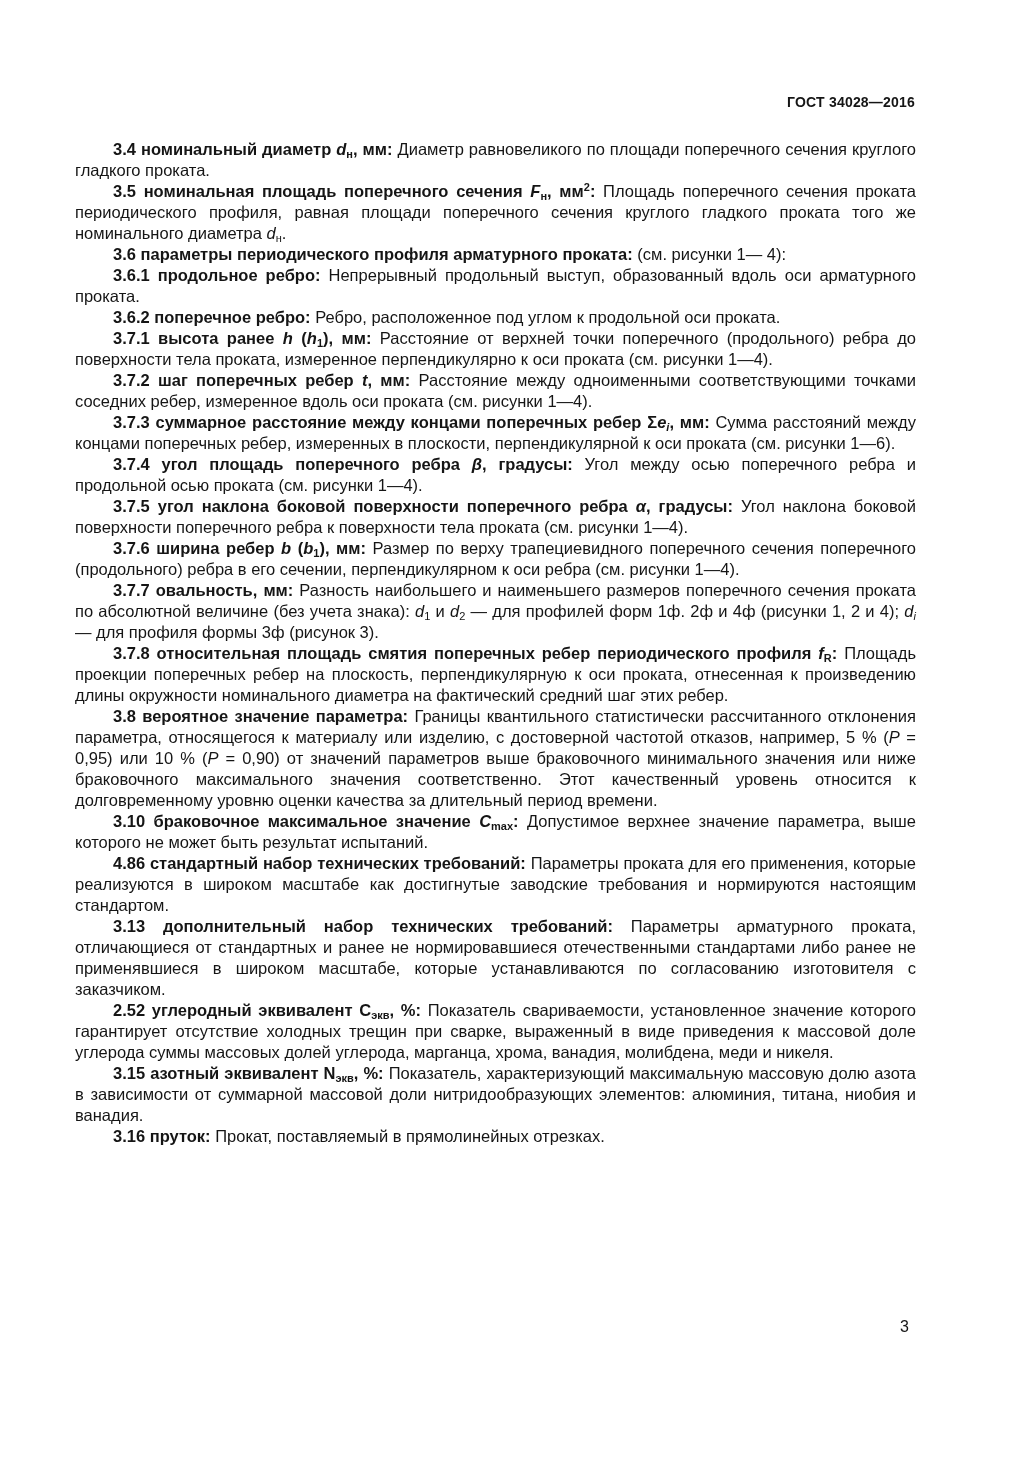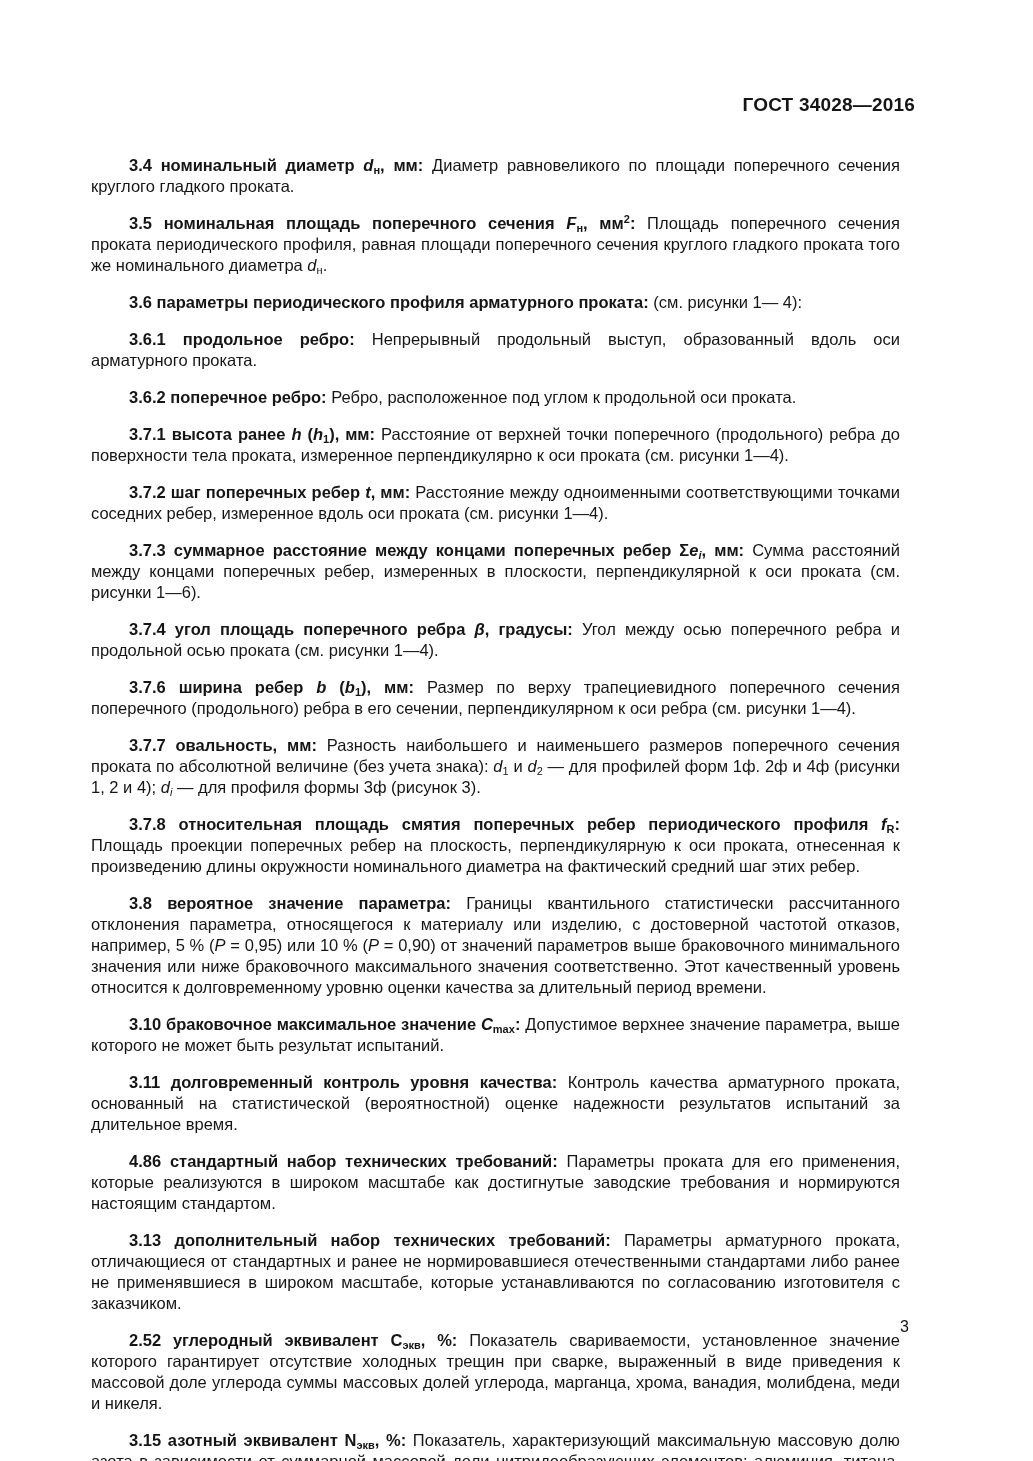--- a/index.html
+++ b/index.html
@@ -12,32 +12,32 @@
     background: #ffffff;
     position: relative;
     font-family: "Liberation Sans", sans-serif;
     color: #151515;
     overflow: hidden;
   }
   .doc-header {
     position: absolute;
     top: 94px;
     right: 118px;
-    font-size: 19px;
+    font-size: 14px;
     font-weight: bold;
     letter-spacing: 0.2px;
   }
   .content {
     position: absolute;
     left: 75px;
     top: 139px;
     width: 841px;
   }
   .para {
-    margin: 16px;
+    margin: 0;
     font-size: 16.5px;
     line-height: 21px;
     text-align: justify;
     text-indent: 38px;
   }
   .para .b { font-weight: bold; }
   .para .i { font-style: italic; }
   .para sub, .para sup {
     font-size: 11px;
     line-height: 0;
@@ -61,26 +61,26 @@
 <div class="content">
     <p class="para"><span class="b">3.4 номинальный диаметр </span><span class="b i">d</span><sub class="b">н</sub><span class="b">, мм:</span><span> Диаметр равновеликого по площади поперечного сечения круглого гладкого проката.</span></p>
     <p class="para"><span class="b">3.5 номинальная площадь поперечного сечения </span><span class="b i">F</span><sub class="b">н</sub><span class="b">, мм</span><sup class="b">2</sup><span class="b">:</span><span> Площадь поперечного сечения проката периодического профиля, равная площади поперечного сечения круглого гладкого проката того же номинального диаметра </span><span class="i">d</span><sub>н</sub><span>.</span></p>
     <p class="para"><span class="b">3.6 параметры периодического профиля арматурного проката:</span><span> (см. рисунки 1— 4):</span></p>
     <p class="para"><span class="b">3.6.1 продольное ребро:</span><span> Непрерывный продольный выступ, образованный вдоль оси арматурного проката.</span></p>
     <p class="para"><span class="b">3.6.2 поперечное ребро:</span><span> Ребро, расположенное под углом к продольной оси проката.</span></p>
     <p class="para"><span class="b">3.7.1 высота ранее </span><span class="b i">h</span><span class="b"> (</span><span class="b i">h</span><sub class="b">1</sub><span class="b">), мм:</span><span> Расстояние от верхней точки поперечного (продольного) ребра до поверхности тела проката, измеренное перпендикулярно к оси проката (см. рисунки 1—4).</span></p>
     <p class="para"><span class="b">3.7.2 шаг поперечных ребер </span><span class="b i">t</span><span class="b">, мм:</span><span> Расстояние между одноименными соответствующими точками соседних ребер, измеренное вдоль оси проката (см. рисунки 1—4).</span></p>
     <p class="para"><span class="b">3.7.3 суммарное расстояние между концами поперечных ребер </span><span class="b">Σ</span><span class="b i">e</span><sub class="b i">i</sub><span class="b">, мм:</span><span> Сумма расстояний между концами поперечных ребер, измеренных в плоскости, перпендикулярной к оси проката (см. рисунки 1—6).</span></p>
     <p class="para"><span class="b">3.7.4 угол площадь поперечного ребра </span><span class="b i">β</span><span class="b">, градусы:</span><span> Угол между осью поперечного ребра и продольной осью проката (см. рисунки 1—4).</span></p>
+    <p class="para"><span class="b">3.7.5 угол наклона боковой поверхности поперечного ребра </span><span class="b i">α</span><span class="b">, градусы:</span><span> Угол наклона боковой поверхности поперечного ребра к поверхности тела проката (см. рисунки 1—4).</span></p>
     <p class="para"><span class="b">3.7.6 ширина ребер </span><span class="b i">b</span><span class="b"> (</span><span class="b i">b</span><sub class="b">1</sub><span class="b">), мм:</span><span> Размер по верху трапециевидного поперечного сечения поперечного (продольного) ребра в его сечении, перпендикулярном к оси ребра (см. рисунки 1—4).</span></p>
     <p class="para"><span class="b">3.7.7 овальность, мм:</span><span> Разность наибольшего и наименьшего размеров поперечного сечения проката по абсолютной величине (без учета знака): </span><span class="i">d</span><sub>1</sub><span> и </span><span class="i">d</span><sub>2</sub><span> — для профилей форм 1ф. 2ф и 4ф (рисунки 1, 2 и 4); </span><span class="i">d</span><sub class="i">i</sub><span> — для профиля формы 3ф (рисунок 3).</span></p>
     <p class="para"><span class="b">3.7.8 относительная площадь смятия поперечных ребер периодического профиля </span><span class="b i">f</span><sub class="b">R</sub><span class="b">:</span><span> Площадь проекции поперечных ребер на плоскость, перпендикулярную к оси проката, отнесенная к произведению длины окружности номинального диаметра на фактический средний шаг этих ребер.</span></p>
     <p class="para"><span class="b">3.8 вероятное значение параметра:</span><span> Границы квантильного статистически рассчитанного отклонения параметра, относящегося к материалу или изделию, с достоверной частотой отказов, например, 5 % (</span><span class="i">P</span><span> = 0,95) или 10 % (</span><span class="i">P</span><span> = 0,90) от значений параметров выше браковочного минимального значения или ниже браковочного максимального значения соответственно. Этот качественный уровень относится к долговременному уровню оценки качества за длительный период времени.</span></p>
     <p class="para"><span class="b">3.10 браковочное максимальное значение </span><span class="b i">C</span><sub class="b">max</sub><span class="b">:</span><span> Допустимое верхнее значение параметра, выше которого не может быть результат испытаний.</span></p>
-    <p class="para"><span class="b">3.11 долговременный контроль уровня качества:</span><span> Контроль качества арматурного проката, основанный на статистической (вероятностной) оценке надежности результатов испытаний за длительное время.</span></p>
     <p class="para"><span class="b">4.86 стандартный набор технических требований:</span><span> Параметры проката для его применения, которые реализуются в широком масштабе как достигнутые заводские требования и нормируются настоящим стандартом.</span></p>
     <p class="para"><span class="b">3.13 дополнительный набор технических требований:</span><span> Параметры арматурного проката, отличающиеся от стандартных и ранее не нормировавшиеся отечественными стандартами либо ранее не применявшиеся в широком масштабе, которые устанавливаются по согласованию изготовителя с заказчиком.</span></p>
     <p class="para"><span class="b">2.52 углеродный эквивалент C</span><sub class="b">экв</sub><span class="b">, %:</span><span> Показатель свариваемости, установленное значение которого гарантирует отсутствие холодных трещин при сварке, выраженный в виде приведения к массовой доле углерода суммы массовых долей углерода, марганца, хрома, ванадия, молибдена, меди и никеля.</span></p>
     <p class="para"><span class="b">3.15 азотный эквивалент N</span><sub class="b">экв</sub><span class="b">, %:</span><span> Показатель, характеризующий максимальную массовую долю азота в зависимости от суммарной массовой доли нитридообразующих элементов: алюминия, титана, ниобия и ванадия.</span></p>
     <p class="para"><span class="b">3.16 пруток:</span><span> Прокат, поставляемый в прямолинейных отрезках.</span></p>
   </div>
 
 <div class="page-number">3</div>
 
 </body></html>

